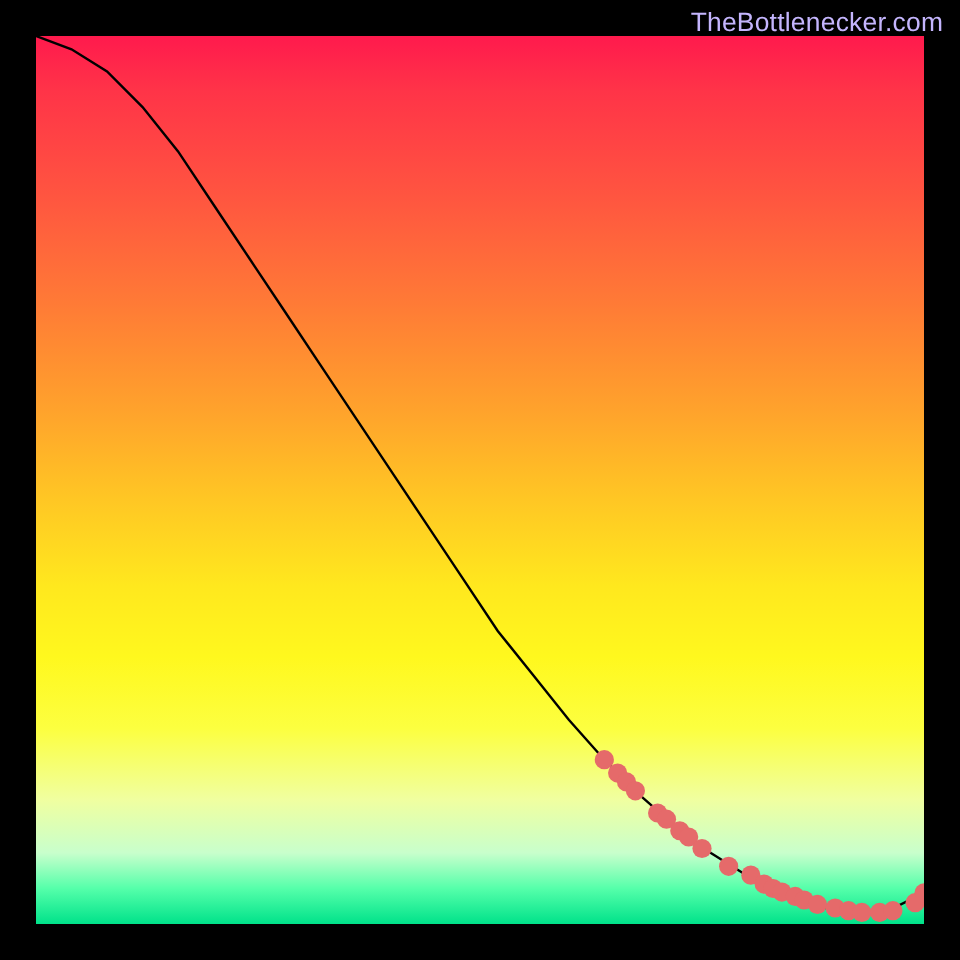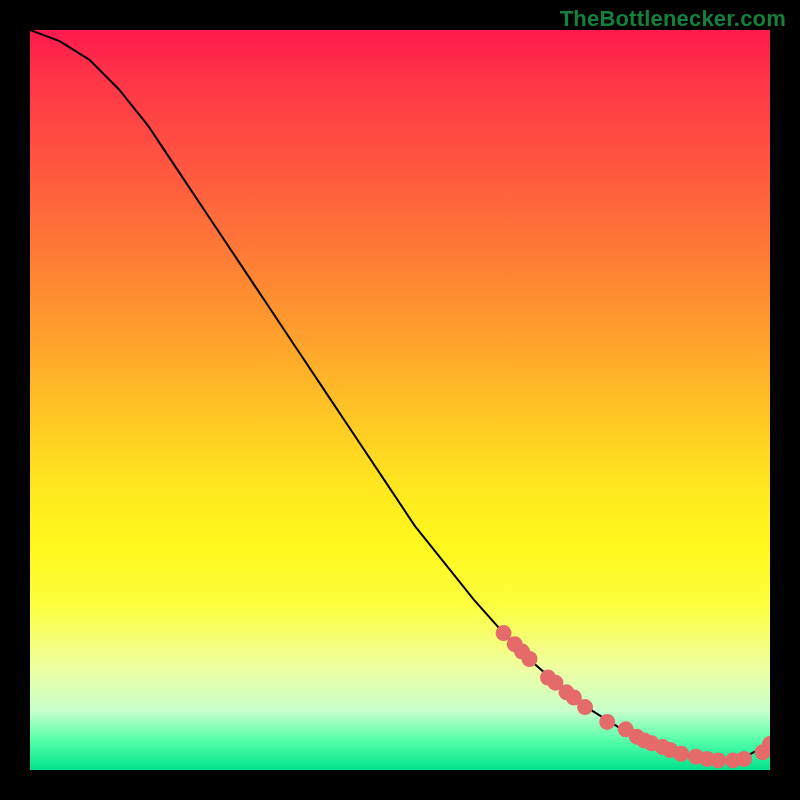--- a/index.html
+++ b/index.html
@@ -43,24 +43,24 @@
     position: absolute;
     left: 0;
     top: 0;
     width: 740px;
     height: 740px;
   }
   .watermark {
     position: absolute;
     top: 6px;
     right: 14px;
-    color: #15803d;
+    color: #c4b5fd;
     font-size: 22px;
     letter-spacing: 0.2px;
-    font-weight: 700;
+    font-weight: 400;
   }
 </style>
 </head>
 <body>
 
 <div class="frame">
   <div class="watermark">TheBottlenecker.com</div>
   <div class="plot">
     <svg class="svg-layer" viewBox="0 0 740 740" preserveAspectRatio="none">
       <path id="curve-path" fill="none" stroke="#000000" stroke-width="2" d="M0.00 0.00 L29.60 11.10 L59.20 29.60 L88.80 59.20 L118.40 96.20 L148.00 140.60 L177.60 185.00 L207.20 229.40 L236.80 273.80 L266.40 318.20 L296.00 362.60 L325.60 407.00 L355.20 451.40 L384.80 495.80 L414.40 532.80 L444.00 569.80 L473.60 603.10 L503.20 632.70 L532.80 658.60 L562.40 680.80 L592.00 699.30 L621.60 714.10 L651.20 725.20 L680.80 731.12 L710.40 728.90 L740.00 714.10"></path>

